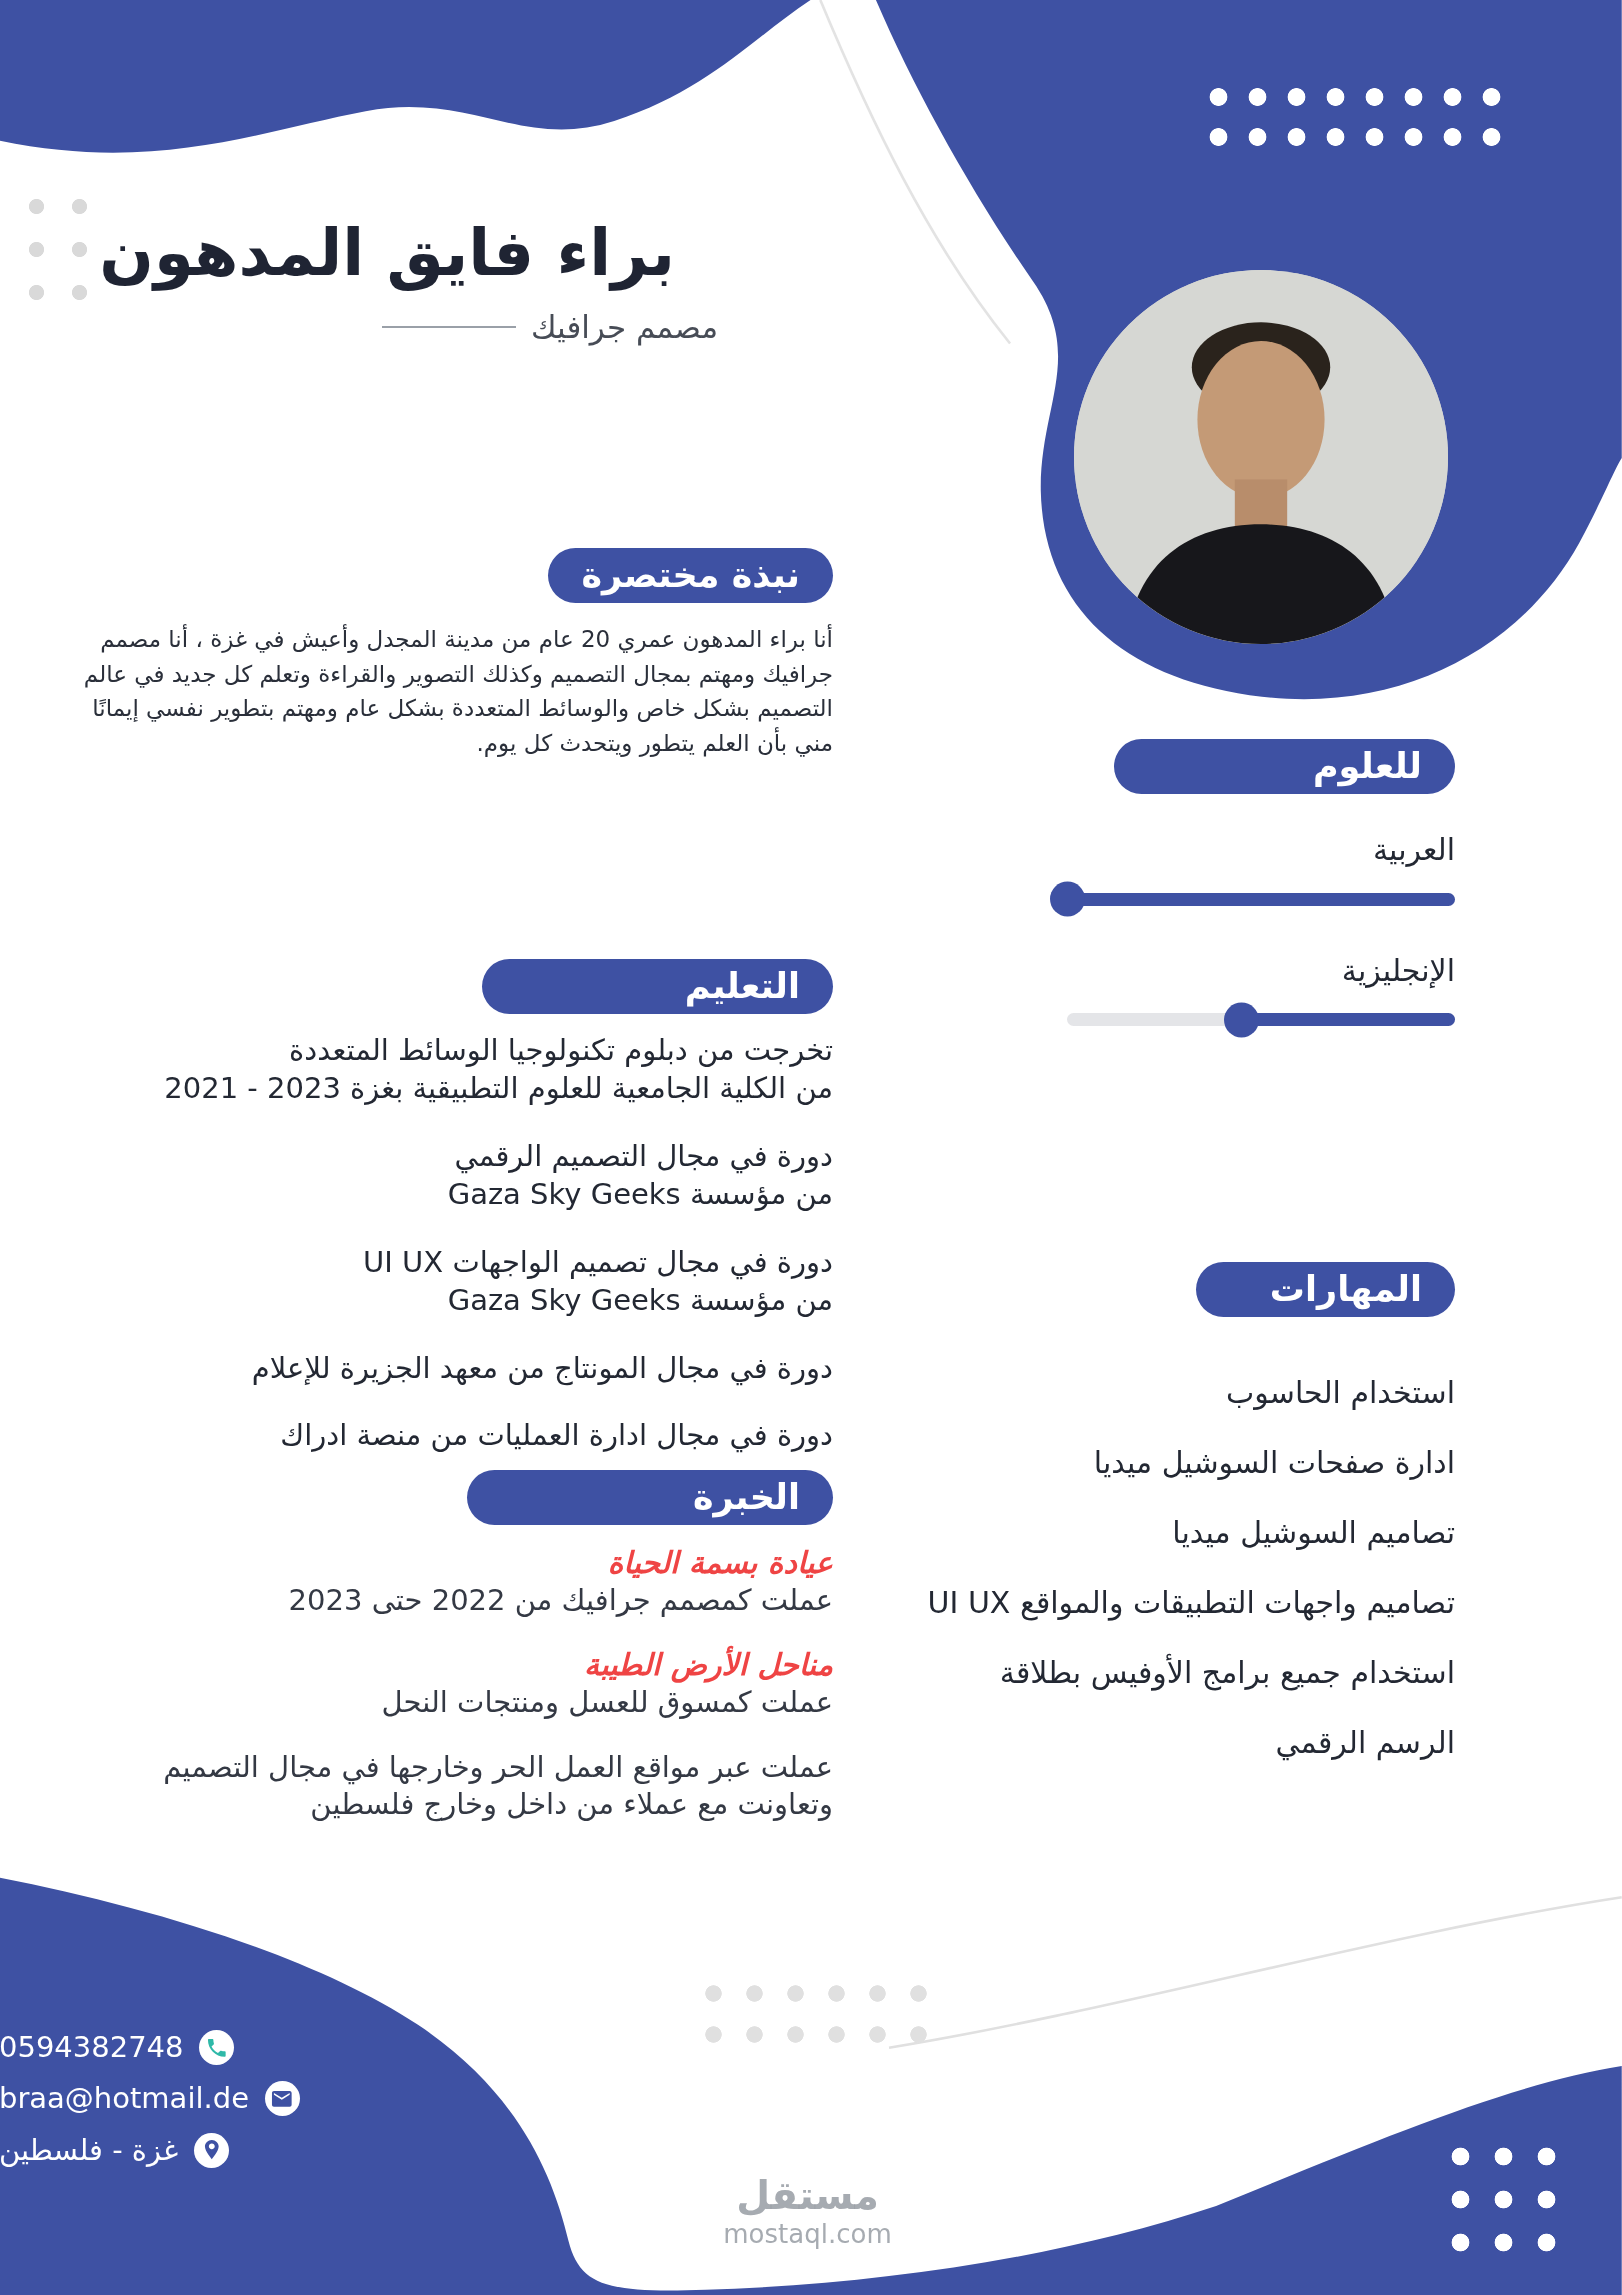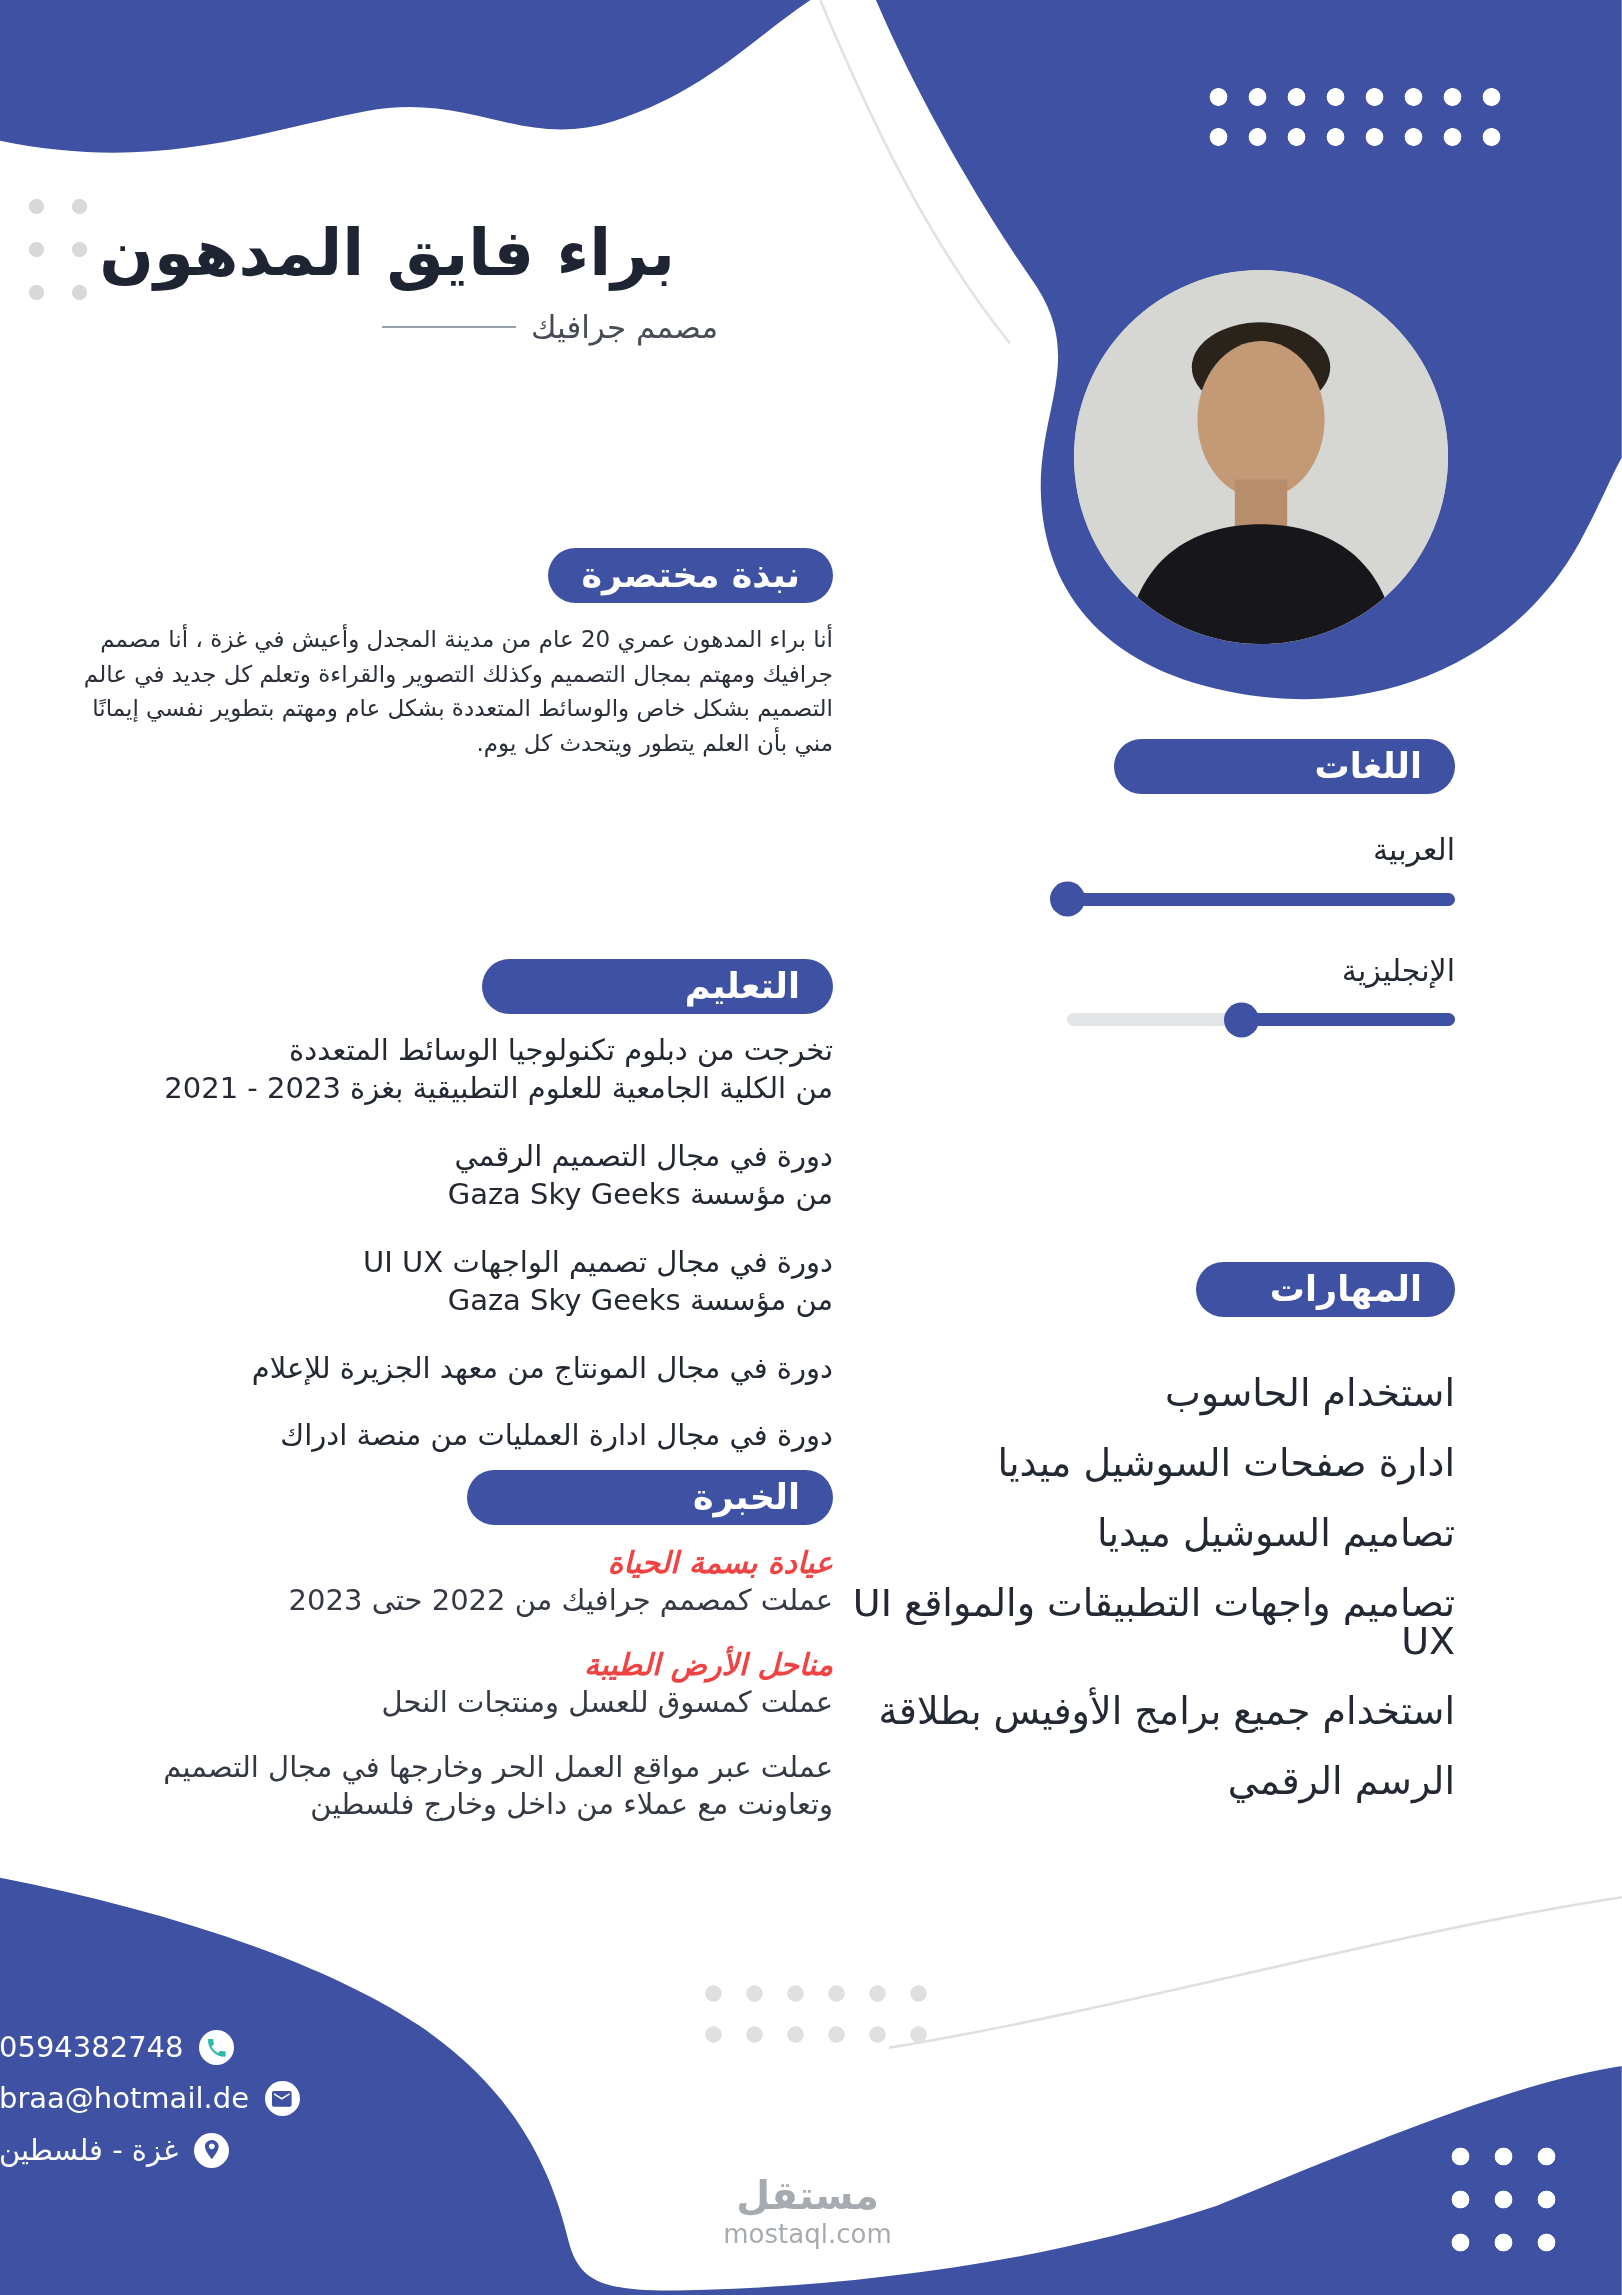--- a/index.html
+++ b/index.html
@@ -81,21 +81,21 @@
   .lang-name{font-size:30px;color:var(--ink);line-height:38px;}
   .slider{position:relative;width:388px;height:13px;background:var(--track);
     border-radius:6.5px;margin:23.6px 0 0 auto;}
   .slider-fill{position:absolute;right:0;top:0;height:100%;background:var(--primary);border-radius:6.5px;}
   .slider-thumb{position:absolute;top:50%;transform:translateY(-50%);
     width:35px;height:35px;border-radius:50%;background:var(--primary);}
   .lang-row + .lang-row .lang-name{margin-top:46px;}
 
   
   .skills{position:absolute;right:167px;top:1374px;width:641px;z-index:4;text-align:right;}
-  .skill-item{font-size:38px;color:var(--ink);line-height:38px;margin-bottom:32px;}
+  .skill-item{font-size:30px;color:var(--ink);line-height:38px;margin-bottom:32px;}
 
   
   .contact{position:absolute;right:1253px;top:2029px;width:370px;z-index:4;}
   .contact-row{display:flex;align-items:center;gap:15.7px;justify-content:flex-end;margin-bottom:14.4px;}
   .cicon{width:35px;height:35px;border-radius:50%;background:#ffffff;
     display:flex;align-items:center;justify-content:center;flex:0 0 auto;}
   .cicon svg{width:23.6px;height:23.6px;display:block;}
   .ctext{font-size:29px;color:#ffffff;line-height:37px;}
 
   
@@ -165,21 +165,21 @@
     </div>
     <div class="exp-item">
       <div class="exp-title">مناحل الأرض الطيبة</div>
       <div class="exp-detail">عملت كمسوق للعسل ومنتجات النحل</div>
     </div>
     <div class="exp-item">
       <div class="exp-detail">عملت عبر مواقع العمل الحر وخارجها في مجال التصميم وتعاونت مع عملاء من داخل وخارج فلسطين</div>
     </div>
   </div>
 
-  <div class="pill pill-langs">اللغات</div>
+  <div class="pill pill-langs">للعلوم</div>
   <div class="langs">
     <div class="lang-row">
       <div class="lang-name">العربية</div>
       <div class="slider">
         <div class="slider-fill" style="width: 100%;"></div>
         <div class="slider-thumb" style="right: calc(100% - 17.7px);"></div>
       </div>
     </div>
     <div class="lang-row">
       <div class="lang-name">الإنجليزية</div>

